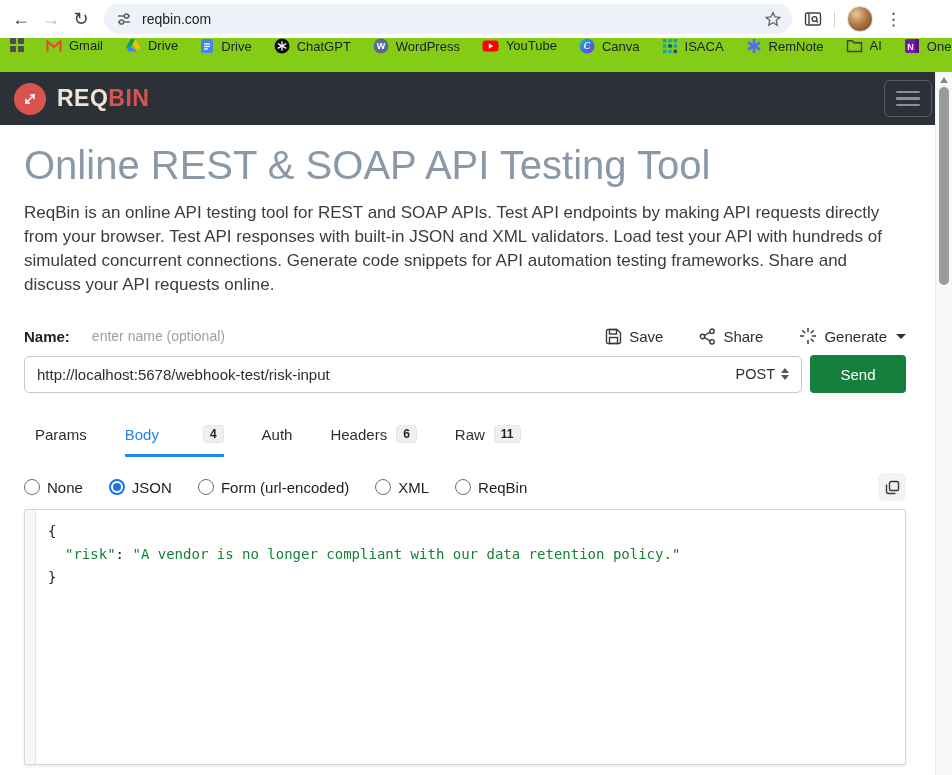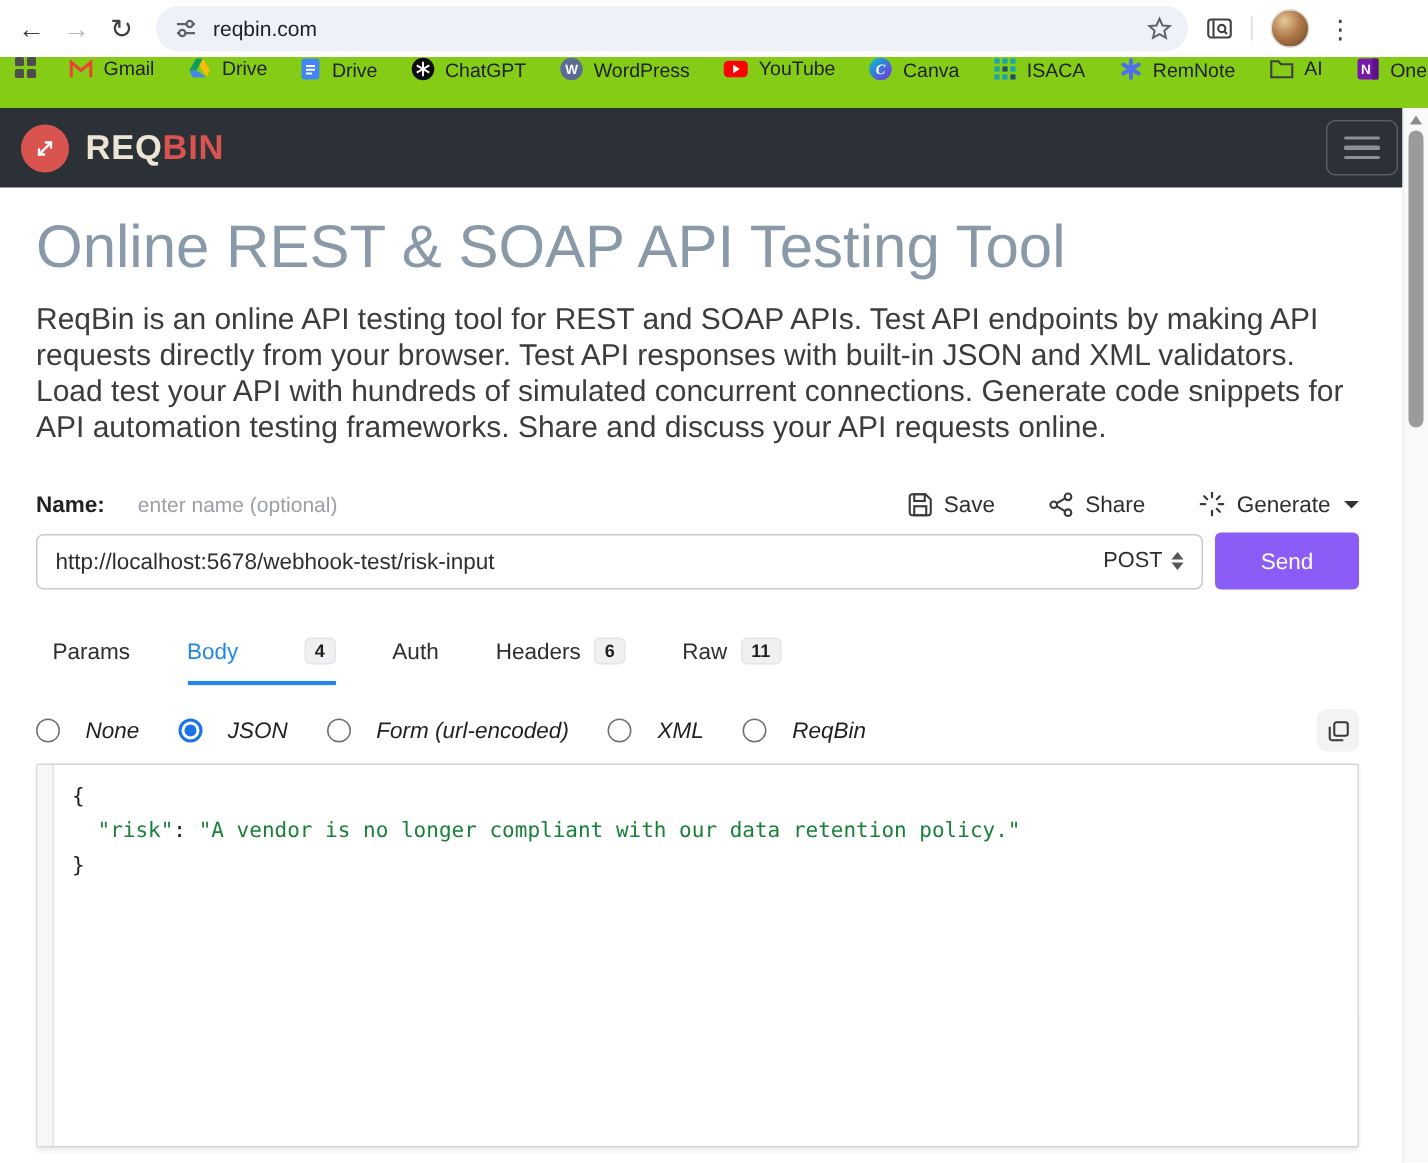--- a/index.html
+++ b/index.html
@@ -33,51 +33,51 @@
   .logo { width:32px; height:32px; border-radius:50%; background:#d9534f; display:flex; align-items:center; justify-content:center; }
   .brand { margin-left:11px; font-size:23px; font-weight:bold; letter-spacing:0.5px; }
   .brand .req { color:#ece5d3; }
   .brand .bin { color:#d9534f; }
   .hamburger { margin-left:auto; width:48px; height:37px; border:1px solid #565d66; border-radius:6px;
                background:transparent; display:flex; flex-direction:column; align-items:center; justify-content:center; gap:4px; cursor:pointer;}
   .hamburger i { display:block; width:24px; height:2.5px; background:#8a9098; border-radius:1px; }
   
   .container { width:882px; margin-left:24px; }
   h1.page-title { margin-top:18px; font-size:40px; font-weight:300; color:#8a99a8; }
-  p.page-desc { margin-top:13px; font-size:20px; line-height:24px; color:#3c3c3c; }
+  p.page-desc { margin-top:13px; font-size:17px; line-height:24px; color:#3c3c3c; }
   .name-row { margin-top:30px; display:flex; align-items:center; }
   .name-label { font-size:15px; font-weight:bold; color:#222; }
   .name-input { border:none; outline:none; margin-left:22px; font-size:14px; color:#333; width:250px;
                 font-family:"Liberation Sans", sans-serif; }
   .name-input::placeholder { color:#9aa0a6; }
   .actions { margin-left:auto; display:flex; align-items:center; gap:36px;text-align:right; }
   .action { display:flex; align-items:center; gap:7px; font-size:15px; color:#2e2e2e; cursor:pointer; }
   .caret-down { width:0; height:0; border-left:5px solid transparent; border-right:5px solid transparent;
                 border-top:5px solid #333; margin-left:2px; }
   .url-row { margin-top:10px; display:flex; align-items:center; }
   .url-box { width:778px; height:37px; border:1px solid #c9c9c9; border-radius:5px; background:#fff;
              display:flex; align-items:center; padding:0 12px;gap:43px; }
   .url-box .req-url { font-size:15px; color:#2e2e2e; }
   .method { margin-left:auto; display:flex; align-items:center; gap:6px; font-size:14.5px; color:#2e2e2e; cursor:pointer; }
   .spin { display:flex; flex-direction:column; gap:2px; }
   .spin i { width:0; height:0; border-left:4px solid transparent; border-right:4px solid transparent; display:block; }
   .spin .up { border-bottom:5px solid #555; }
   .spin .dn { border-top:5px solid #555; }
-  .send { margin-left:8px; width:96px; height:38px; background:#8b5cf6; border:none; border-radius:4px;
+  .send { margin-left:8px; width:96px; height:38px; background:#15803d; border:none; border-radius:4px;
           color:#fff; font-size:15px; font-family:"Liberation Sans", sans-serif; cursor:pointer; }
   
   .tabs { margin-top:32px; display:flex; gap:38px; padding-left:11px; }
   .tab { display:flex; align-items:center; gap:9px; font-size:15px; color:#2e2e2e;
          padding-bottom:11px; border-bottom:3px solid transparent; cursor:pointer; }
   .tab.active { color:#2186eb; border-bottom-color:#2186eb; border-radius:1px;gap:44px; }
   .badge { background:#eef0f2; border:1px solid #e3e5e8; border-radius:4px; padding:1px 6px;
            font-size:12px; font-weight:bold; color:#1f1f1f; }
   
   .ct-row { margin-top:16px; display:flex; align-items:center; gap:26px; }
-  .ct { display:flex; align-items:center; gap:17px; font-size:15px; color:#1f1f1f; cursor:pointer;font-style:italic; }
+  .ct { display:flex; align-items:center; gap:7px; font-size:15px; color:#1f1f1f; cursor:pointer; }
   .radio { width:16px; height:16px; border-radius:50%; border:1px solid #707070; background:#fff; position:relative; }
   .radio.checked { border:2px solid #1a73e8; }
   .radio.checked::after { content:""; position:absolute; top:50%; left:50%; transform:translate(-50%,-50%);
                           width:8px; height:8px; border-radius:50%; background:#1a73e8; }
   .copy-btn { margin-left:auto; width:28px; height:28px; background:#f1f3f4; border-radius:6px;
               display:flex; align-items:center; justify-content:center; cursor:pointer; }
   
   .editor { margin-top:8px; height:256px; border:1px solid #d6d6d6; border-radius:2px; display:flex;
             background:#fff; box-shadow:0 2px 3px rgba(0,0,0,0.07); }
   .gutter { width:11px; background:#f7f7f7; border-right:1px solid #e4e4e4; }

